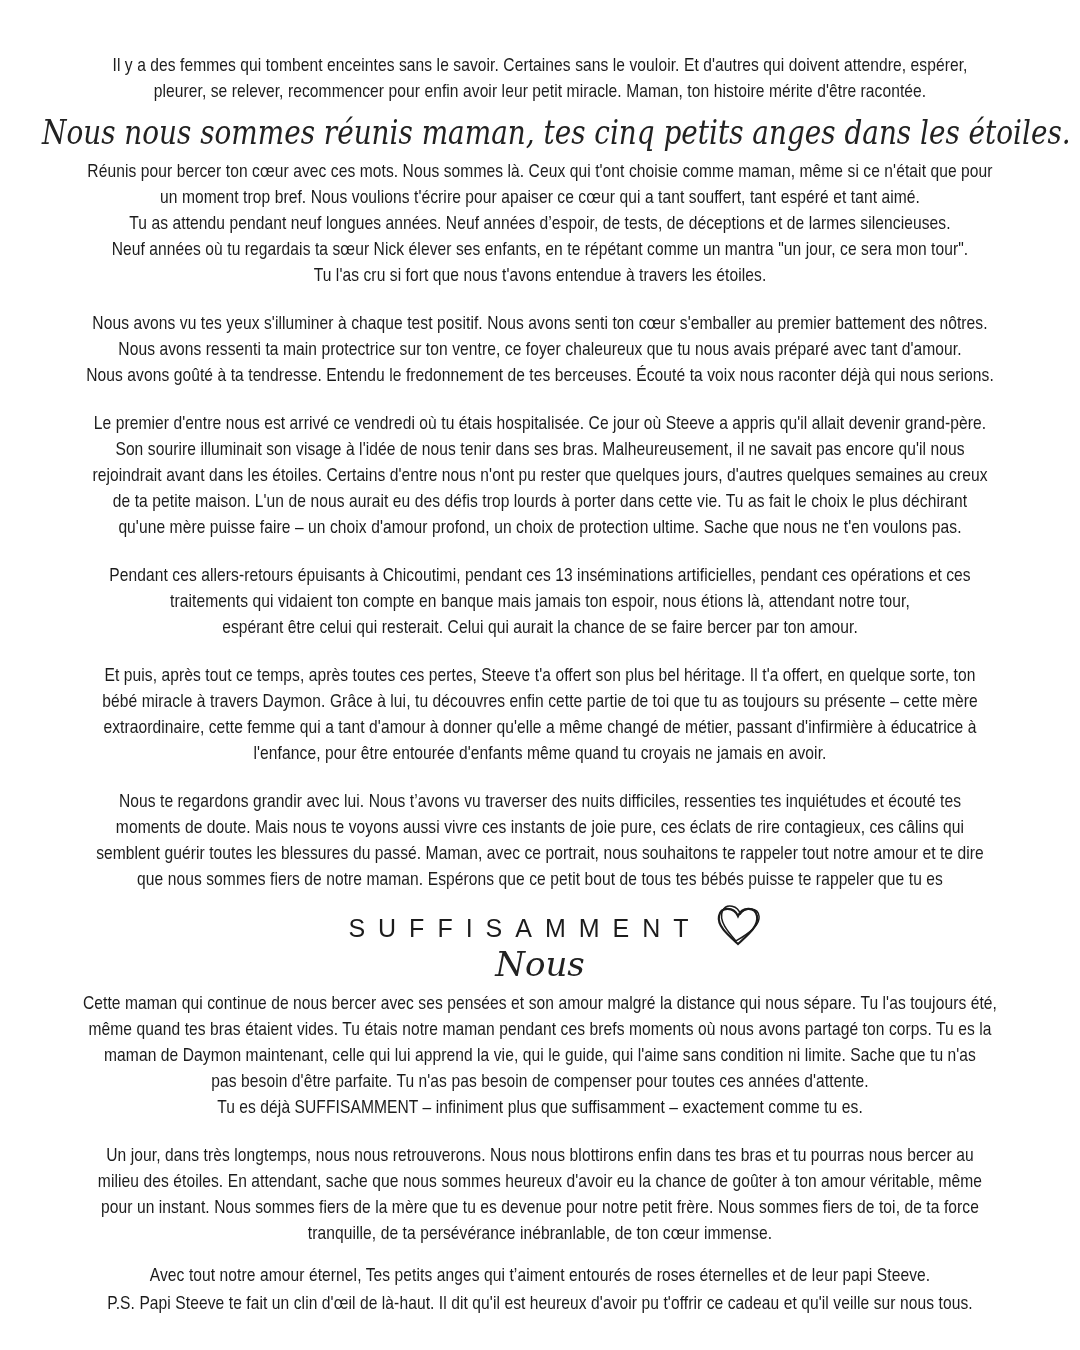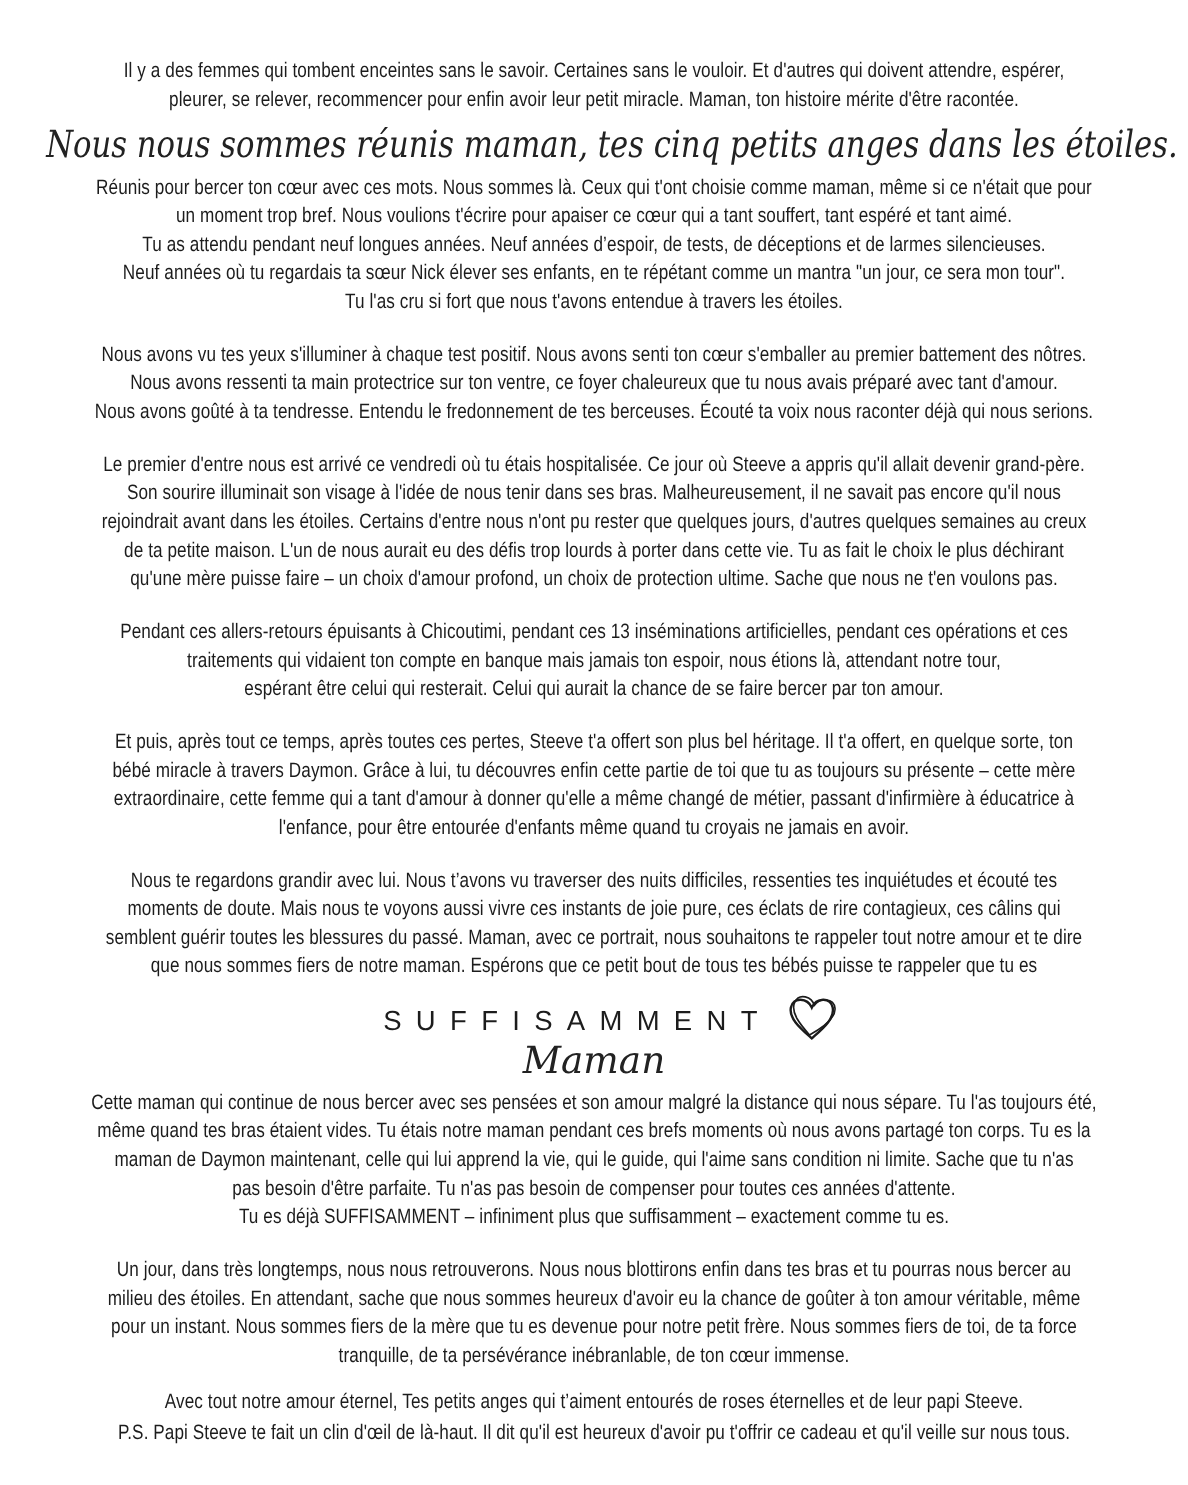--- a/index.html
+++ b/index.html
@@ -88,21 +88,21 @@
   <div class="emphasis-row">
     <span class="suff-word">SUFFISAMMENT</span>
     <span class="heart">
       <svg width="48" height="48" viewBox="0 0 48 48" fill="none">
         <path d="M24 14 C20 5, 7 4, 5 14 C3 24, 14 33, 24 42 C34 33, 45 24, 43 14 C41 4, 28 5, 24 14 Z" stroke="#1c1c1c" stroke-width="2.2" stroke-linecap="round" fill="none"></path>
         <path d="M25 12 C22 4, 10 2, 7 11 C4 21, 15 31, 24 39 C35 31, 46 21, 44 12 C42 3, 29 4, 25 12" stroke="#1c1c1c" stroke-width="1.5" stroke-linecap="round" fill="none" transform="rotate(7 24 22)"></path>
       </svg>
     </span>
   </div>
 
-  <div class="script-maman">Maman</div>
+  <div class="script-maman">Nous</div>
 
   <p class="body-par mt8">Cette maman qui continue de nous bercer avec ses pensées et son amour malgré la distance qui nous sépare. Tu l'as toujours été,
 même quand tes bras étaient vides. Tu étais notre maman pendant ces brefs moments où nous avons partagé ton corps. Tu es la
 maman de Daymon maintenant, celle qui lui apprend la vie, qui le guide, qui l'aime sans condition ni limite. Sache que tu n'as
 pas besoin d'être parfaite. Tu n'as pas besoin de compenser pour toutes ces années d'attente.
 Tu es déjà SUFFISAMMENT – infiniment plus que suffisamment – exactement comme tu es.</p>
   <p class="body-par mt22">Un jour, dans très longtemps, nous nous retrouverons. Nous nous blottirons enfin dans tes bras et tu pourras nous bercer au
 milieu des étoiles. En attendant, sache que nous sommes heureux d'avoir eu la chance de goûter à ton amour véritable, même
 pour un instant. Nous sommes fiers de la mère que tu es devenue pour notre petit frère. Nous sommes fiers de toi, de ta force
 tranquille, de ta persévérance inébranlable, de ton cœur immense.</p>

